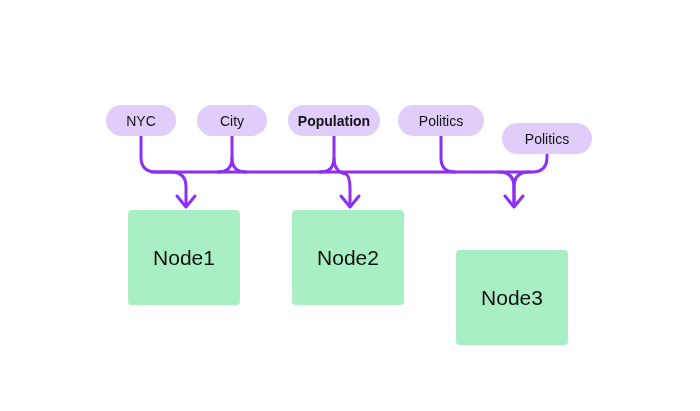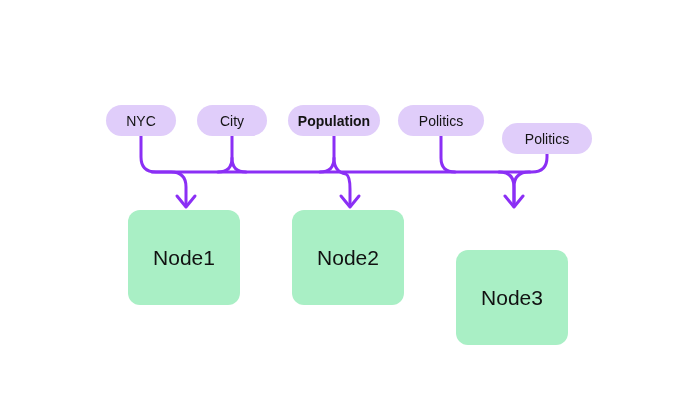--- a/index.html
+++ b/index.html
@@ -43,21 +43,21 @@
     box-sizing: border-box;
     padding: 0 4px;
   }
   .node-box {
     position: absolute;
     display: flex;
     align-items: center;
     justify-content: center;
     width: 112px;
     height: 95px;
-    border-radius: 12px;
+    border-radius: 4px;
     background: #A9EFC5;
     color: #111111;
     font-size: 21px;
     font-family: "Liberation Sans", sans-serif;
     white-space: nowrap;
     box-sizing: border-box;
   }
 </style>
 </head>
 <body>

